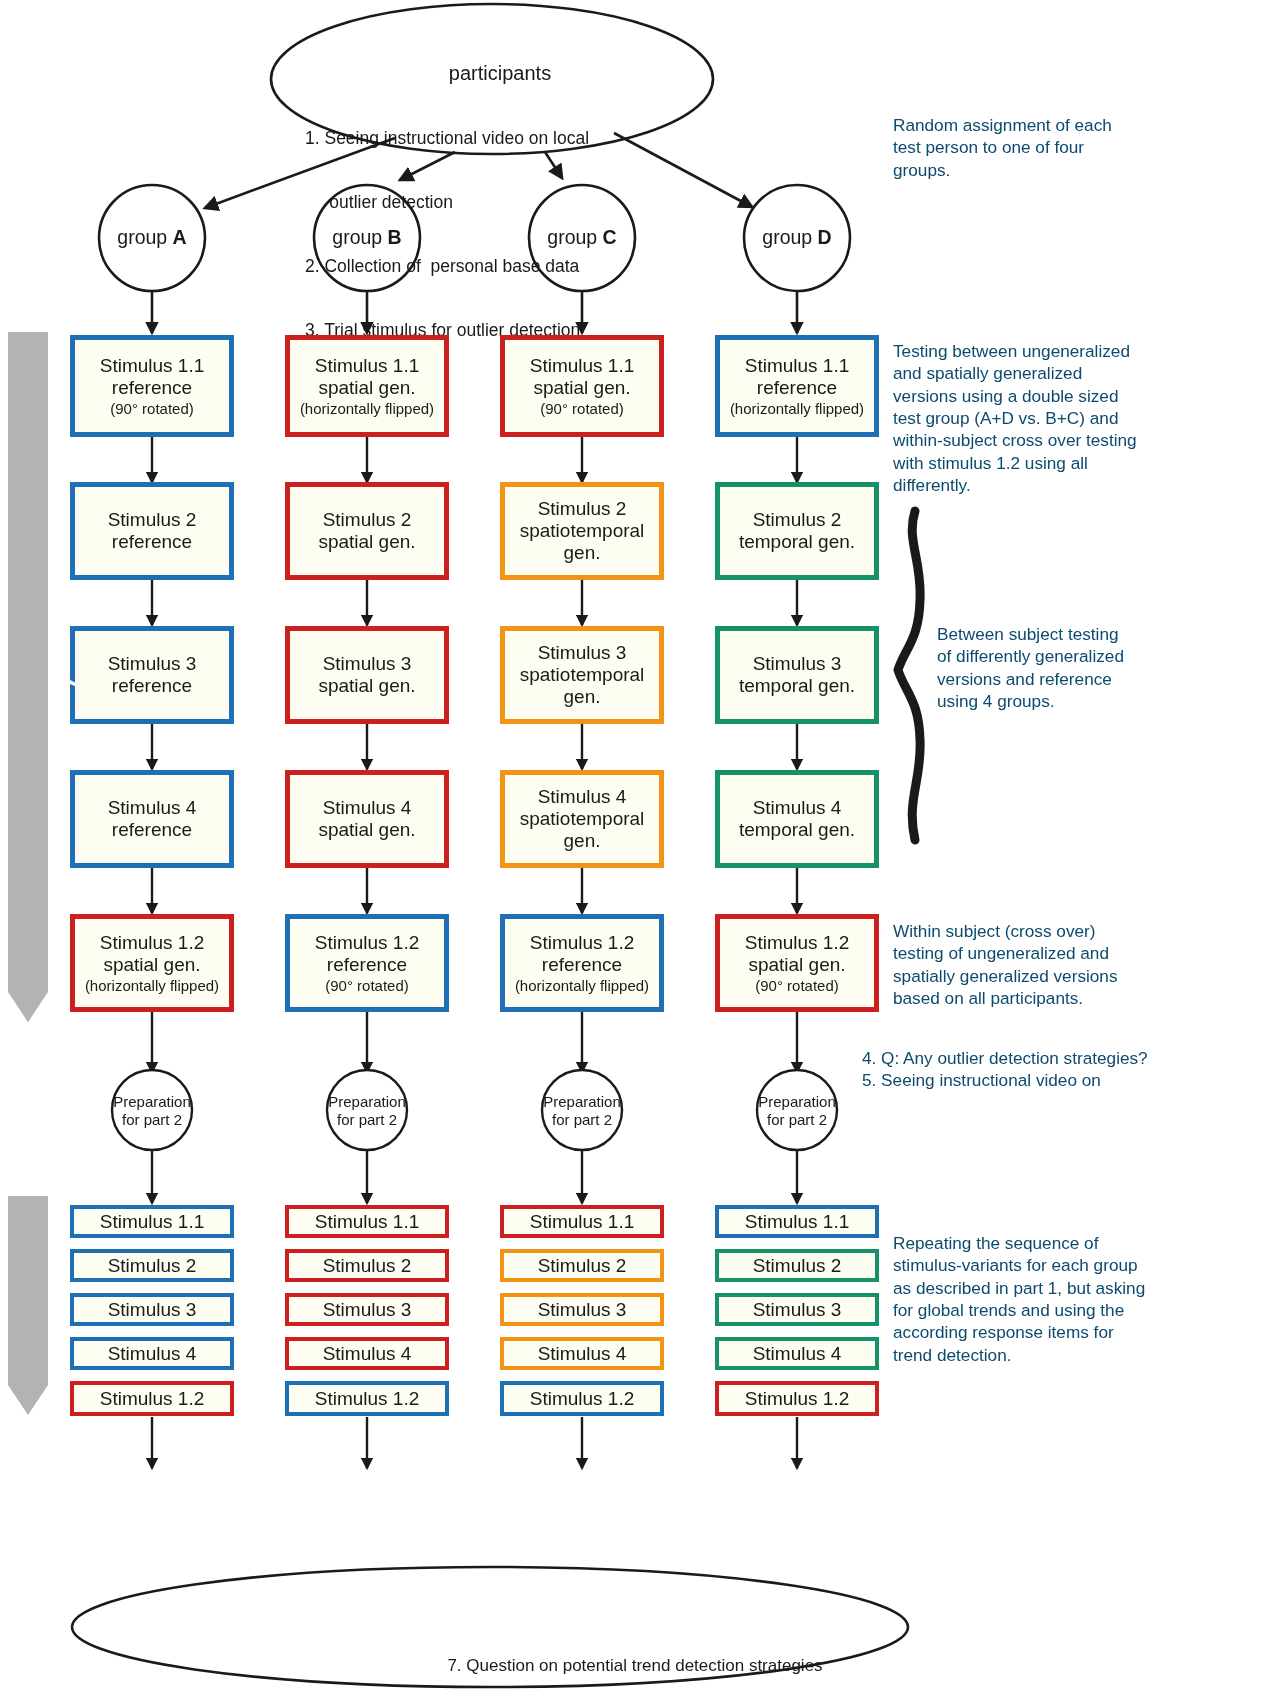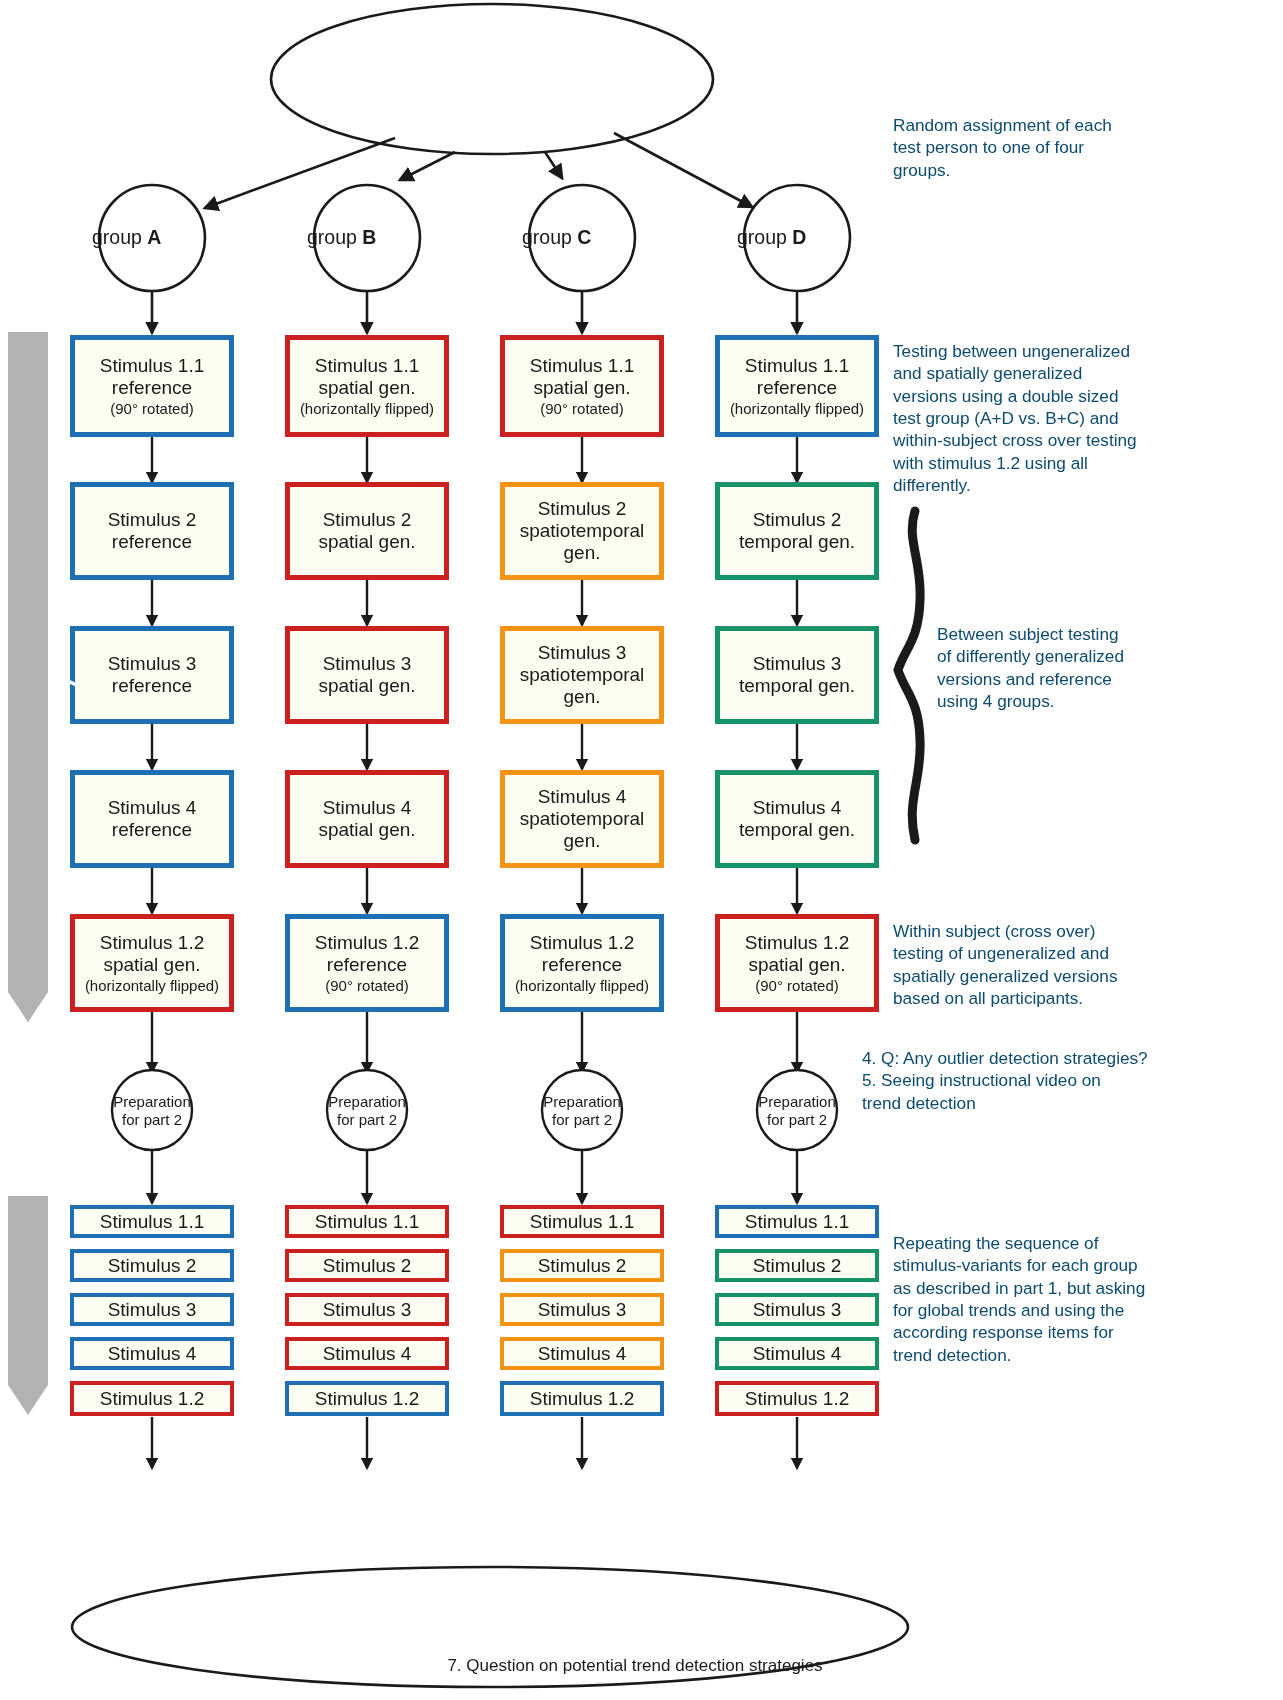--- a/index.html
+++ b/index.html
@@ -50,20 +50,21 @@
     font-size: 17px;
     text-align: left;
     padding-left: 145px;
     line-height: 1.45;
   }
 
   
   .group-label {
     position: absolute;
     width: 120px;
+    text-align: center;
     font-size: 19.5px;
     line-height: 1;
   }
   .group-label b { font-weight: 700; }
 
   
   .prep-label {
     position: absolute;
     width: 110px;
     text-align: center;
@@ -204,20 +205,27 @@
 
     <ellipse cx="490" cy="1627" rx="418" ry="60" fill="#ffffff" stroke="#1a1a1a" stroke-width="2.6"></ellipse>
 
     <path d="M 915 511
              C 906 540, 922 560, 920 600
              C 919 640, 905 648, 898 670
              C 905 692, 919 700, 920 740
              C 922 780, 906 800, 915 840" fill="none" stroke="#1a1a1a" stroke-width="9" stroke-linecap="round"></path>
   </svg>
 
+  <div class="ellipse-text" id="top-ellipse-text">
+    <span class="ell-line" id="top-ellipse-title">participants</span>
+    <span class="ell-item">1. Seeing instructional video on local</span>
+    <span class="ell-item">     outlier detection</span>
+    <span class="ell-item">2. Collection of  personal base data</span>
+    <span class="ell-item">3. Trial stimulus for outlier detection</span>
+  </div>
 
   <div class="group-label" style="left:92px; top:228px;">
     <span>group </span><b>A</b>
   </div>
   <div class="group-label" style="left:307px; top:228px;">
     <span>group </span><b>B</b>
   </div>
   <div class="group-label" style="left:522px; top:228px;">
     <span>group </span><b>C</b>
   </div>
@@ -390,21 +398,20 @@
   <div class="note" style="left:893px; top:920px; width:345px;">
     <span class="ln">Within subject (cross over)</span>
     <span class="ln">testing of ungeneralized and</span>
     <span class="ln">spatially generalized  versions</span>
     <span class="ln">based on all participants.</span>
   </div>
 
   <div class="note" style="left:862px; top:1047px; width:420px;">
     <span class="ln">4. Q:  Any outlier detection strategies?</span>
     <span class="ln">5. Seeing instructional video on</span>
-    <span class="ln">     trend detection</span>
   </div>
 
   <div class="note" style="left:893px; top:1232px; width:350px;">
     <span class="ln">Repeating the sequence of</span>
     <span class="ln">stimulus-variants for each group</span>
     <span class="ln">as described in part 1, but asking</span>
     <span class="ln">for global trends and using the</span>
     <span class="ln">according response items for</span>
     <span class="ln">trend detection.</span>
   </div>

